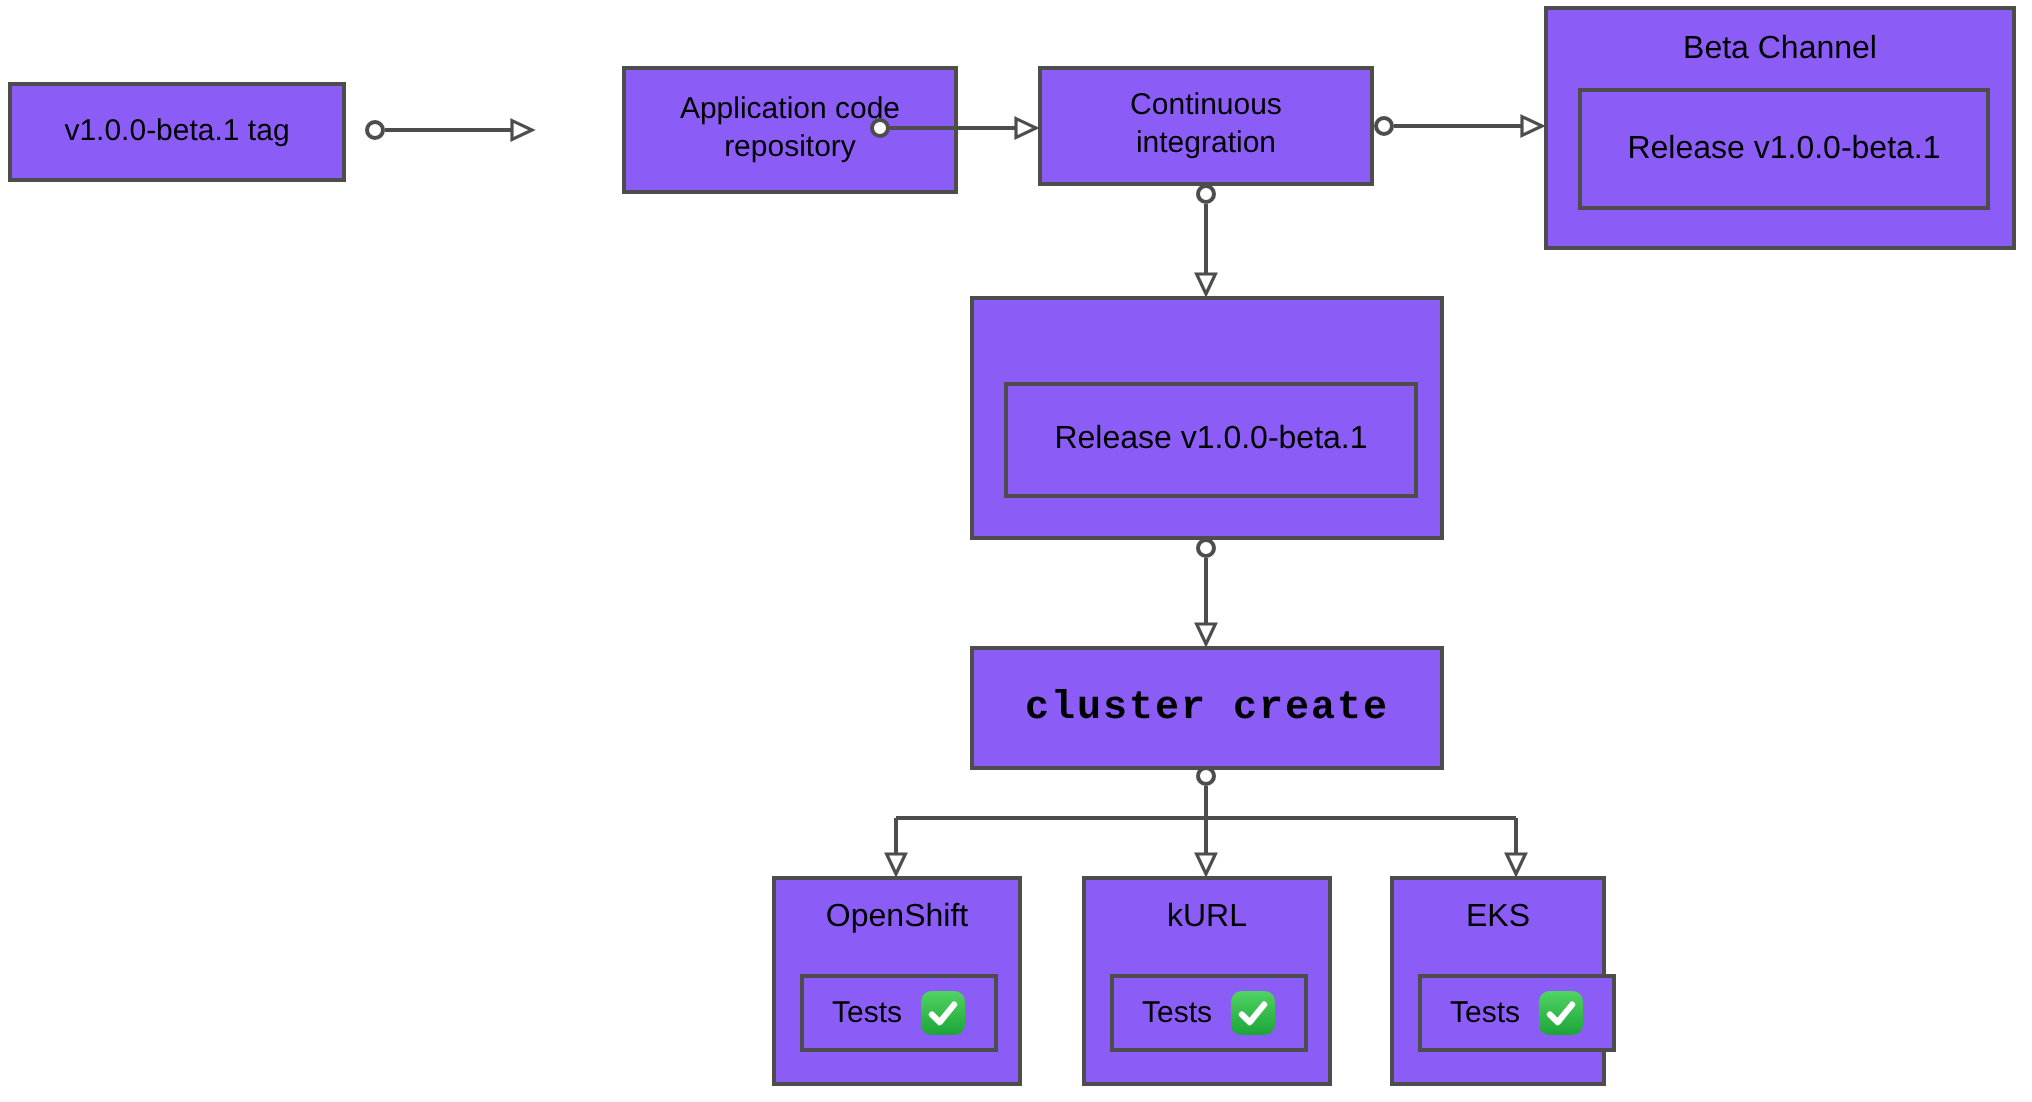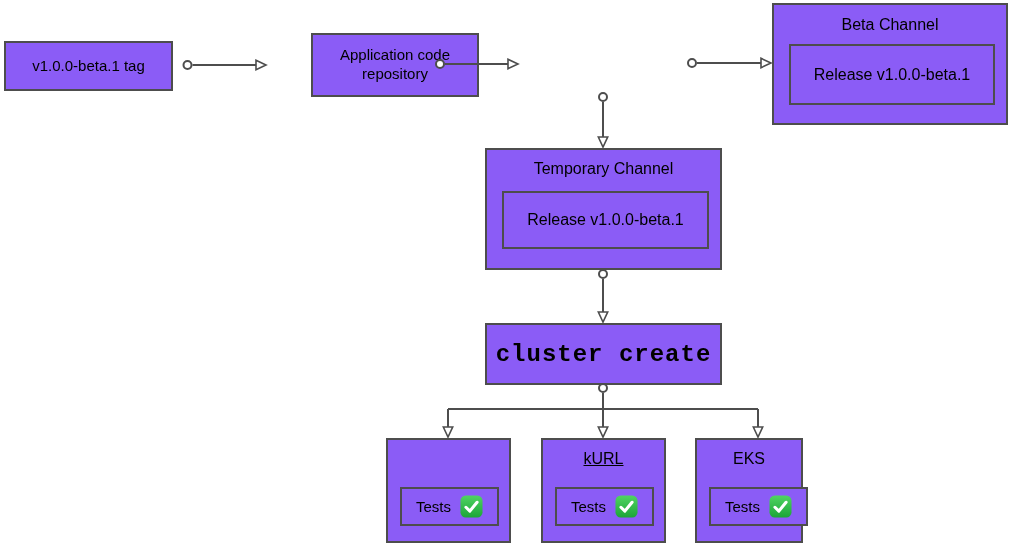--- a/index.html
+++ b/index.html
@@ -18,40 +18,40 @@
   .leaf { display:flex; align-items:center; justify-content:center; text-align:center; }
   .lbl { font-size:15px; line-height:1.25; }
   .lbl.wrap-130 { max-width:132px; }
   .lbl.wrap-110 { max-width:112px; }
   .container-title {
     text-align:center; font-size:16px; padding-top:10px;
   }
   .node-beta  .container-title { padding-top:11px; }
   .mono-lbl {
     font-family:"Liberation Mono","DejaVu Sans Mono",monospace;
-    font-weight:bold; font-size:24px; letter-spacing:1px;
+    font-weight:bold; font-size:20px; letter-spacing:1px;
   }
   .release-lbl { font-size:16px;text-align:right; }
   .tests-row { display:flex; align-items:center; justify-content:flex-end; gap:9px; }
   .tests-lbl { font-size:15px; }
   .check { display:inline-flex; width:23px; height:23px; }
   .chkbg { fill:url(#chkgrad); }
   .chkmark { fill:none; stroke:#fff; stroke-width:3.2; stroke-linecap:round; stroke-linejoin:round; }
 
   
   .node-tag      { left:4px;   top:41px;  width:169px; height:50px; }
   .node-repo     { left:267px; top:33px;  width:168px; height:64px;margin-left:44px; }
   .node-ci       { left:519px; top:33px;  width:168px; height:60px; }
   .node-beta     { left:772px; top:3px;   width:236px; height:122px; }
   .beta-inner    { left:15px;  top:39px;  width:206px; height:61px; }
   .node-temp     { left:485px; top:148px; width:237px; height:122px; }
   .temp-inner    { left:15px;  top:41px;  width:207px; height:58px; }
   .node-cluster  { left:485px; top:323px; width:237px; height:62px; }
   .node-c0       { left:386px; top:438px; width:125px; height:105px; }
-  .node-c1       { left:541px; top:438px; width:125px; height:105px;text-decoration:underline; }
+  .node-c1       { left:541px; top:438px; width:125px; height:105px; }
   .node-c2       { left:695px; top:438px; width:108px; height:105px; }
   .tests-inner   { left:12px;  top:47px;  width:99px;  height:39px; }
 
   .wires {
     position:absolute; left:0; top:0; width:1016px; height:551px;
     pointer-events:none; z-index:5;
   }
   .wire  { stroke:var(--connector,#4d4d4d); stroke-width:2; fill:none; }
   .dot   { fill:#fff; stroke:var(--connector,#4d4d4d); stroke-width:2; }
   .arrow { fill:#fff; stroke:var(--connector,#4d4d4d); stroke-width:1.6; stroke-linejoin:miter; }
@@ -72,40 +72,43 @@
 <div class="stage">
 
   <div class="box leaf node-tag">
     <span class="lbl">v1.0.0-beta.1 tag</span>
   </div>
 
   <div class="box leaf node-repo">
     <span class="lbl wrap-130">Application code repository</span>
   </div>
 
+  <div class="box leaf node-ci">
+    <span class="lbl wrap-110">Continuous integration</span>
+  </div>
 
   <div class="box node-beta">
     <div class="container-title">Beta Channel</div>
     <div class="box leaf beta-inner">
       <span class="lbl release-lbl">Release v1.0.0-beta.1</span>
     </div>
   </div>
 
   <div class="box node-temp">
-    <div class="container-title">Temporary Channel</div>
     <div class="box leaf temp-inner">
       <span class="lbl release-lbl">Release v1.0.0-beta.1</span>
     </div>
   </div>
 
   <div class="box leaf node-cluster">
     <span class="mono-lbl">cluster create</span>
   </div>
 
   <div class="box node-c0">
+    <div class="container-title">OpenShift</div>
     <div class="box leaf tests-inner">
       <span class="tests-row">
         <span class="tests-lbl">Tests</span>
         <span class="check">
           <svg viewBox="0 0 24 24" width="23" height="23">
               <rect class="chkbg" x="0.5" y="0.5" width="23" height="23" rx="5.5"></rect>
               <polyline class="chkmark" points="6.2,12.8 10.3,16.8 17.8,7.6"></polyline>
             </svg>
         </span>
       </span>

